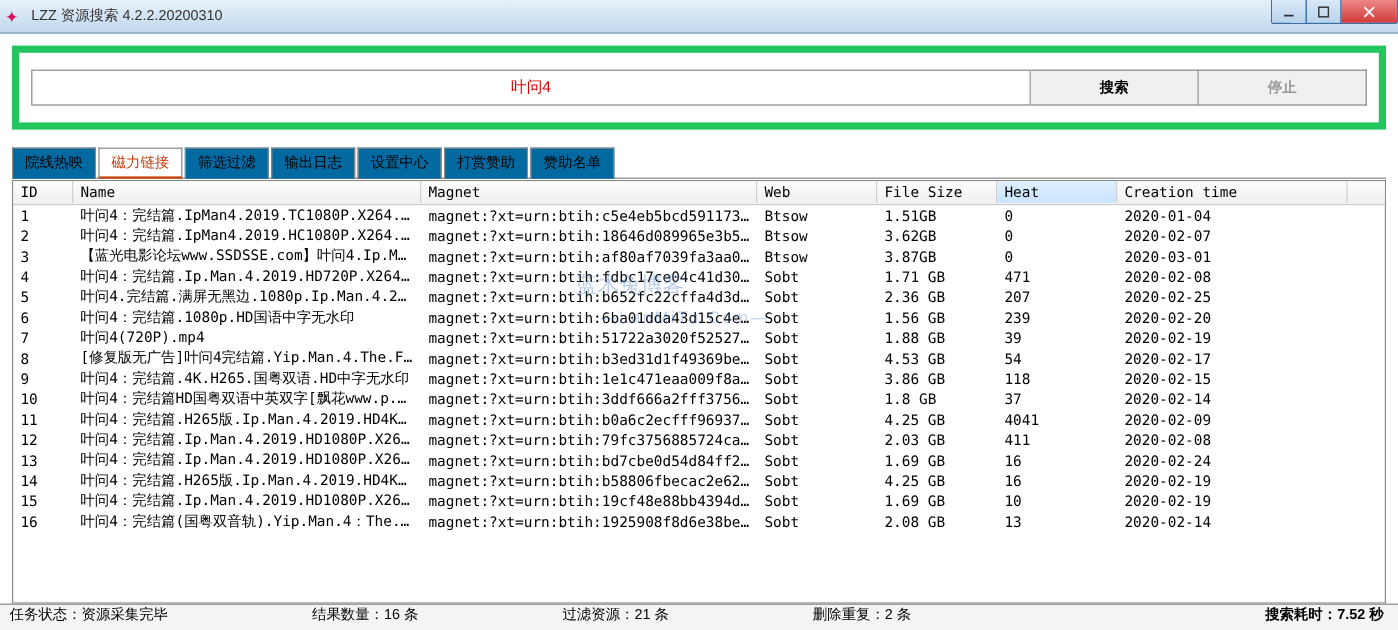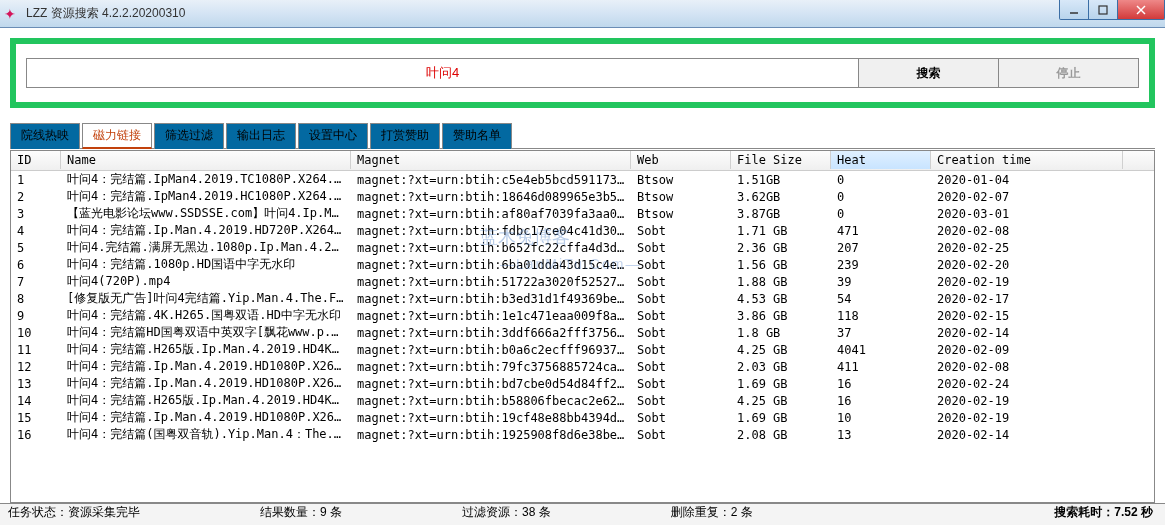--- a/index.html
+++ b/index.html
@@ -384,17 +384,17 @@
       </div>
   </div>
 
 </div>
 
 <div class="watermark">蓝木兔博客</div>
 <div class="watermark-sub">—LanMiTu.Com—</div>
 
 <div class="statusbar">
   <span class="status-item">任务状态：资源采集完毕</span>
-  <span class="status-item">结果数量：9 条</span>
-  <span class="status-item">过滤资源：38 条</span>
+  <span class="status-item">结果数量：16 条</span>
+  <span class="status-item">过滤资源：21 条</span>
   <span class="status-item">删除重复：2 条</span>
   <span class="status-item">搜索耗时：7.52 秒</span>
 </div>
 
 </body></html>

